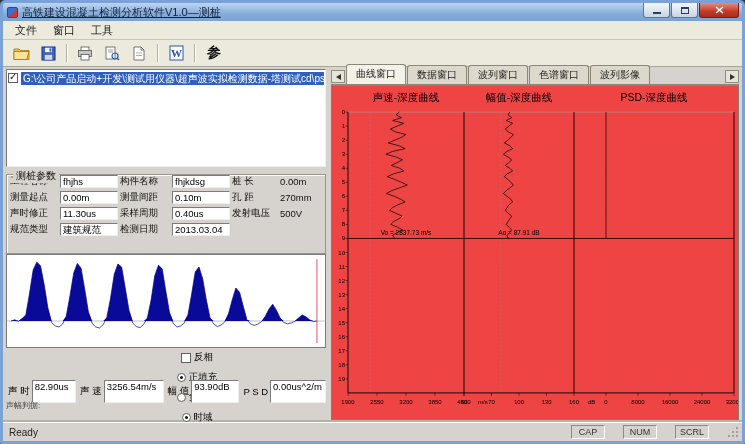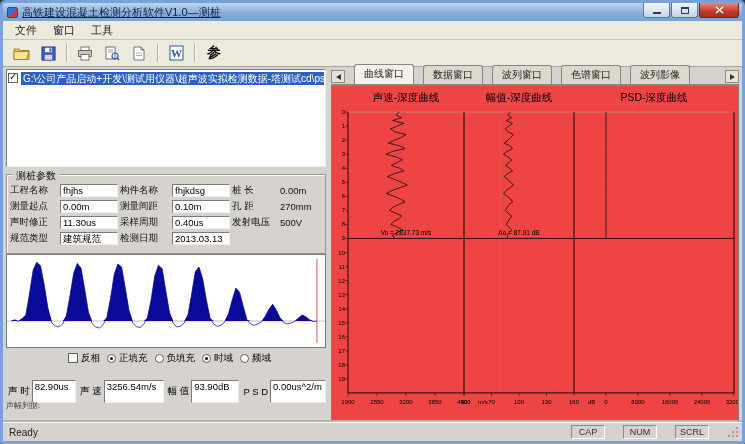--- a/index.html
+++ b/index.html
@@ -34,41 +34,41 @@
   
   .folders-hdr { height:13px; display:flex; align-items:center; justify-content:space-between; padding:0 1px; }
   .folders-title { font-size:10px; color:#222; }
   .x-btn { width:13px; height:12px; border:1px solid #8f8c80; background:#e6e3d8; display:flex; align-items:center; justify-content:center; }
   .tree { margin-top:1px; height:98px; background:#fff; border:1px solid #7b7b7b; border-right-color:#f0f0f0; border-bottom-color:#f0f0f0; padding:1px; overflow:hidden; }
   .tree-item { display:flex; align-items:center; gap:3px; height:14px; }
   .cb { width:10px; height:10px; background:#fff; border:1px solid #5f5f5f; display:inline-block; position:relative; flex:0 0 auto; }
   .cb.checked::after { content:"✓"; position:absolute; left:0; top:-3px; font-size:10px; color:#111; }
   .tree-label { flex:1; background:#2f5fc0; color:#fff; font-size:10px; line-height:13px; padding:0 2px; white-space:nowrap; overflow:hidden; }
   
-  .groupbox { margin-top:7px; position:relative; border:1px solid #9a968a; box-shadow:1px 1px 0 #fbfaf6 inset; padding:9px 3px 3px; height:80px; }
+  .groupbox { margin-top:7px; position:relative; border:1px solid #9a968a; box-shadow:1px 1px 0 #fbfaf6 inset; padding:0 3px 3px; height:80px; }
   .legend { position:absolute; top:-6px; left:6px; background:#d6d3ce; font-size:10px; padding:0 3px; color:#111; }
   .pgrid { display:grid; grid-template-columns:48px 58px 50px 58px 46px auto; column-gap:2px; row-gap:3px; align-items:center; }
   .plabel { font-size:9.5px; color:#111; white-space:nowrap; }
   .pbox { height:13px; line-height:12px; font-size:9.5px; background:#fff; border:1px solid; border-color:#7b7b7b #efefef #efefef #7b7b7b; padding:0 2px; overflow:hidden; white-space:nowrap; }
   .pplain { font-size:9.5px; color:#111; white-space:nowrap; }
   
   .wave-label { margin-top:3px; height:12px; font-size:10px; color:#111; }
   .wave-box { height:94px; background:#fff; border:1px solid #7b7b7b; position:relative; }
   .wave-box svg { position:absolute; inset:0; width:100%; height:100%; }
   
-  .controls-row { margin-top:3px; height:14px; display:flex; align-items:center; gap:7px; padding-left:62px; }
+  .controls-row { margin-top:3px; height:14px; display:flex; align-items:center; gap:7px; padding-left:62px;flex-direction:column; }
   .ctl { display:flex; align-items:center; gap:3px; font-size:9.5px; white-space:nowrap; }
   .radio { width:9px; height:9px; border-radius:50%; background:#fff; border:1px solid #5f5f5f; display:inline-block; position:relative; flex:0 0 auto; }
   .radio.on::after { content:""; position:absolute; left:2px; top:2px; width:3px; height:3px; border-radius:50%; background:#111; }
   .readings-row { margin-top:18px; height:16px; display:flex; align-items:center; gap:2px; }
   .rlabel { font-size:9.5px; white-space:nowrap; margin-left:2px; }
   .rbox { height:23px; line-height:12px; font-size:9.5px; background:#fff; border:1px solid; border-color:#7b7b7b #efefef #efefef #7b7b7b; padding:0 2px; white-space:nowrap; overflow:hidden; }
   .footnote { height:9px; font-size:8px; color:#444; overflow:hidden; margin-top:1px; }
   
-  .tabstrip { height:18px; display:flex; align-items:flex-end; gap:9px; border-bottom:1px solid #8a8778; }
+  .tabstrip { height:18px; display:flex; align-items:flex-end; gap:1px; border-bottom:1px solid #8a8778; }
   .tab-arrow { width:14px; height:13px; border:1px solid #8f8c80; background:#e6e3d8; display:flex; align-items:center; justify-content:center; margin-bottom:1px; }
   .tri-left { width:0; height:0; border-top:3px solid transparent; border-bottom:3px solid transparent; border-right:5px solid #333; }
   .tri-right { width:0; height:0; border-top:3px solid transparent; border-bottom:3px solid transparent; border-left:5px solid #333; }
   .tab { font-size:10px; padding:2px 9px 2px; background:#dcd9cc; border:1px solid #8a8778; border-bottom:none; border-radius:3px 3px 0 0; color:#222; position:relative; }
   .tab.active { background:#f3f1e8; z-index:2; padding-bottom:3px; }
   .tab-spacer { flex:1; }
   
   .chart-panel { flex:1; background:#ef4444; border:1px solid #7b7b7b; border-top-color:#8a8778; position:relative; overflow:hidden;text-align:right; }
   .chart-panel svg { position:absolute; inset:0; width:100%; height:100%; }
   
@@ -187,21 +187,21 @@
           <span class="plabel">声时修正</span>
           <span class="pbox">11.30us</span>
           <span class="plabel">采样周期</span>
           <span class="pbox">0.40us</span>
           <span class="plabel">发射电压</span>
           <span class="pplain">500V</span>
 
           <span class="plabel">规范类型</span>
           <span class="pbox">建筑规范</span>
           <span class="plabel">检测日期</span>
-          <span class="pbox">2013.03.13</span>
+          <span class="pbox">2013.03.04</span>
           <span></span>
             <span></span>
         </div>
       </div>
 
       <div class="wave-box">
         <svg id="wave-svg" viewBox="0 0 316 92" preserveAspectRatio="none">
             <line x1="0" y1="66" x2="316" y2="66" stroke="#999" stroke-width="0.6"></line>
             <path d="M 4 66 L 4.0 66.0 L 7.7 64.8 L 11.3 66.0 L 15.0 63.6 L 18.7 60.0 L 22.3 39.0 L 26.0 15.0 L 29.6 7.2 L 33.3 10.8 L 37.0 30.0 L 40.6 52.8 L 44.3 66.0 L 48.0 66.0 L 51.6 66.0 L 55.3 66.0 L 58.9 61.2 L 62.6 40.8 L 66.3 18.0 L 69.9 8.4 L 73.6 13.2 L 77.3 34.8 L 80.9 57.0 L 84.6 66.0 L 88.2 66.0 L 91.9 66.0 L 95.6 66.0 L 99.2 62.4 L 102.9 43.2 L 106.6 19.2 L 110.2 9.0 L 113.9 12.0 L 117.5 33.0 L 121.2 55.2 L 124.9 66.0 L 128.5 66.0 L 132.2 66.0 L 135.9 66.0 L 139.5 63.0 L 143.2 45.0 L 146.8 21.0 L 150.5 10.2 L 154.2 13.8 L 157.8 36.0 L 161.5 57.6 L 165.2 66.0 L 168.8 66.0 L 172.5 66.0 L 176.1 66.0 L 179.8 60.0 L 183.5 39.0 L 187.1 16.8 L 190.8 12.0 L 194.5 24.0 L 198.1 45.0 L 201.8 63.0 L 205.4 66.0 L 209.1 66.0 L 212.8 66.0 L 216.4 66.0 L 220.1 58.8 L 223.8 45.0 L 227.4 33.0 L 231.1 37.2 L 234.7 51.0 L 238.4 64.8 L 242.1 66.0 L 245.7 66.0 L 249.4 66.0 L 253.1 66.0 L 256.7 61.2 L 260.4 54.0 L 264.0 49.2 L 267.7 55.2 L 271.4 63.0 L 275.0 66.0 L 278.7 66.0 L 282.4 66.0 L 286.0 66.0 L 289.7 63.0 L 293.3 60.0 L 297.0 61.8 L 300.7 64.8 L 304.3 66.0 L 308.0 66.0 L 308.0 66 Z" fill="#0a0a99"></path>
             <polyline points="4.0,66.0 7.7,64.8 11.3,66.4 15.0,63.6 18.7,60.0 22.3,39.0 26.0,15.0 29.6,7.2 33.3,10.8 37.0,30.0 40.6,52.8 44.3,67.6 48.0,71.0 51.6,72.0 55.3,69.0 58.9,61.2 62.6,40.8 66.3,18.0 69.9,8.4 73.6,13.2 77.3,34.8 80.9,57.0 84.6,68.4 88.2,72.0 91.9,73.0 95.6,69.6 99.2,62.4 102.9,43.2 106.6,19.2 110.2,9.0 113.9,12.0 117.5,33.0 121.2,55.2 124.9,68.0 128.5,71.6 132.2,72.6 135.9,69.2 139.5,63.0 143.2,45.0 146.8,21.0 150.5,10.2 154.2,13.8 157.8,36.0 161.5,57.6 165.2,68.4 168.8,72.0 172.5,71.0 176.1,68.0 179.8,60.0 183.5,39.0 187.1,16.8 190.8,12.0 194.5,24.0 198.1,45.0 201.8,63.0 205.4,69.0 209.1,71.6 212.8,70.0 216.4,67.0 220.1,58.8 223.8,45.0 227.4,33.0 231.1,37.2 234.7,51.0 238.4,64.8 242.1,69.0 245.7,70.4 249.4,69.0 253.1,66.6 256.7,61.2 260.4,54.0 264.0,49.2 267.7,55.2 271.4,63.0 275.0,67.6 278.7,68.8 282.4,68.0 286.0,66.4 289.7,63.0 293.3,60.0 297.0,61.8 300.7,64.8 304.3,66.6 308.0,66.0" fill="none" stroke="#00008b" stroke-width="0.7"></polyline>

